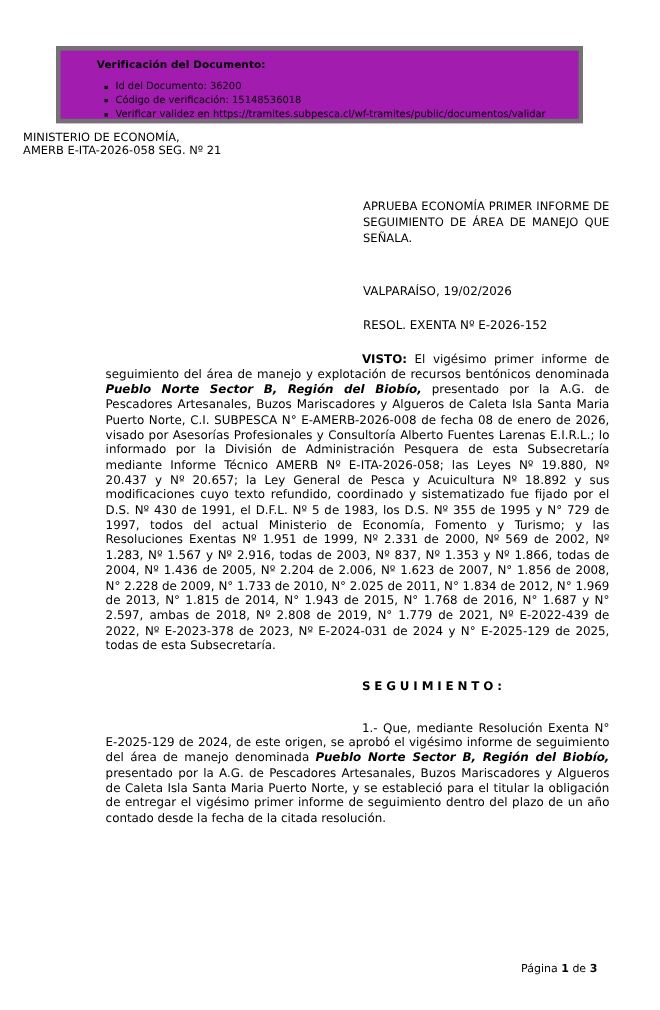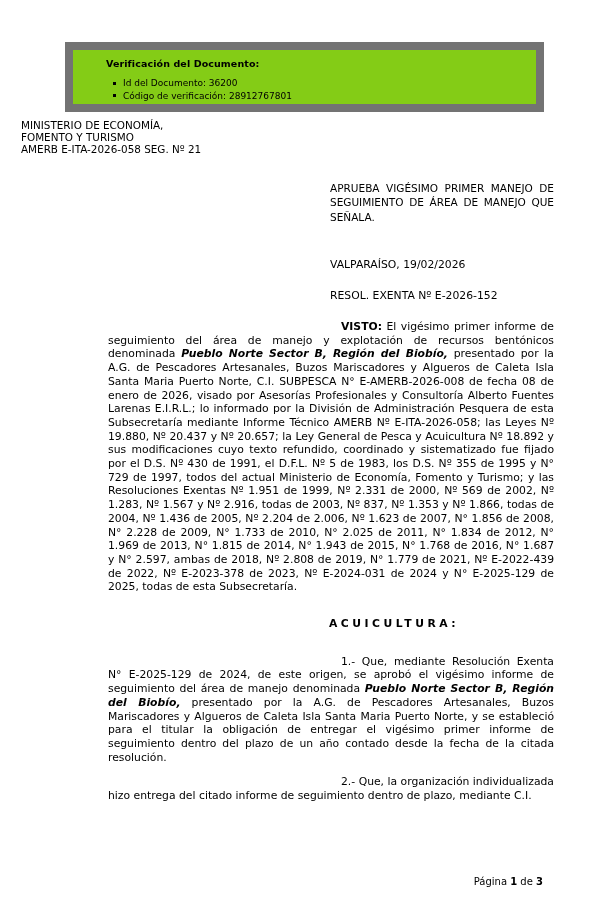--- a/index.html
+++ b/index.html
@@ -7,26 +7,26 @@
     position:relative;
     width:600px; height:918px;
     background:#ffffff;
     color:#000;
     font-family:"DejaVu Sans","Liberation Sans",sans-serif;
     overflow:hidden;
   }
 
   
   .verify-box {
-    position:absolute; left:65px; top:42px;
+    position:absolute; left:51px; top:42px;
     width:479px; height:70px;
-    border:8px solid #737373;
+    border:4px solid #737373;
     box-sizing:border-box;
     padding:8px 10px 0 33px;
-    background:#84cc16;
+    background:#a21caf;
   }
   .verify-title { font-size:9.5px; font-weight:bold; letter-spacing:0.1px; }
   .verify-list { list-style:none; margin:9px 0 0 7px; padding:0; font-size:9px; }
   .verify-list li { display:flex; align-items:center; margin-bottom:2.5px; white-space:nowrap; }
   .bullet { width:3px; height:3px; background:#000; margin-right:7px; flex:none; }
 
   
   .org-header {
     position:absolute; left:21px; top:119px; width:330px;
     font-size:10.4px; line-height:12px;
@@ -39,21 +39,21 @@
     font-size:10.5px; line-height:14.4px; text-align:justify;
   }
   .place-date { position:absolute; left:330px; top:258px; font-size:10.8px; }
   .resol-num  { position:absolute; left:330px; top:289px; font-size:10.8px; }
 
   
   .doc-body {
     position:absolute; left:96px; top:320px; width:458px;
     font-size:10.8px; line-height:13.7px; text-align:justify;
   }
-  .para { margin:0 0 11px 12px; text-indent:233px; }
+  .para { margin:0 0 11px 0; text-indent:233px; }
   .considerando {
     font-weight:bold; letter-spacing:3.5px;
     margin:23px 0 24px 233px; text-align:left;
   }
   .seg-b { font-weight:bold; }
   .seg-i { font-style:italic; }
 
   
   .footer { position:absolute; right:57px; top:876px; font-size:10px; }
 </style>
@@ -64,37 +64,39 @@
 
   <div class="verify-box">
     <div class="verify-title">Verificación del Documento:</div>
     <ul class="verify-list">
       <li>
         <span class="bullet"></span>
         <span>Id del Documento: 36200</span>
       </li>
       <li>
         <span class="bullet"></span>
-        <span>Código de verificación: 28912767801</span>
+        <span>Código de verificación: 15148536018</span>
+      </li>
+      <li>
+        <span class="bullet"></span>
+        <span>Verificar validez en https://tramites.subpesca.cl/wf-tramites/public/documentos/validar</span>
       </li>
     </ul>
   </div>
 
   <div class="org-header">
     <div>MINISTERIO DE ECONOMÍA,</div>
-    <div>FOMENTO Y TURISMO</div>
     <div>AMERB E-ITA-2026-058 SEG. Nº 21</div>
   </div>
 
-  <div class="subject">APRUEBA VIGÉSIMO PRIMER MANEJO DE SEGUIMIENTO DE ÁREA DE MANEJO QUE SEÑALA.</div>
+  <div class="subject">APRUEBA ECONOMÍA PRIMER INFORME DE SEGUIMIENTO DE ÁREA DE MANEJO QUE SEÑALA.</div>
   <div class="place-date">VALPARAÍSO, 19/02/2026</div>
   <div class="resol-num">RESOL. EXENTA Nº E-2026-152</div>
 
   <div class="doc-body">
     <p class="para"><span class="seg-b">VISTO:</span><span> El vigésimo primer informe de seguimiento del área de manejo y explotación de recursos bentónicos denominada </span><span class="seg-b seg-i">Pueblo Norte Sector B, Región del Biobío,</span><span> presentado por la A.G. de Pescadores Artesanales, Buzos Mariscadores y Algueros de Caleta Isla Santa Maria Puerto Norte, C.I. SUBPESCA N° E-AMERB-2026-008 de fecha 08 de enero de 2026, visado por Asesorías Profesionales y Consultoría Alberto Fuentes Larenas E.I.R.L.; lo informado por la División de Administración Pesquera de esta Subsecretaría mediante Informe Técnico AMERB Nº E-ITA-2026-058; las Leyes Nº 19.880, Nº 20.437 y Nº 20.657; la Ley General de Pesca y Acuicultura Nº 18.892 y sus modificaciones cuyo texto refundido, coordinado y sistematizado fue fijado por el D.S. Nº 430 de 1991, el D.F.L. Nº 5 de 1983, los D.S. Nº 355 de 1995 y N° 729 de 1997, todos del actual Ministerio de Economía, Fomento y Turismo; y las Resoluciones Exentas Nº 1.951 de 1999, Nº 2.331 de 2000, Nº 569 de 2002, Nº 1.283, Nº 1.567 y Nº 2.916, todas de 2003, Nº 837, Nº 1.353 y Nº 1.866, todas de 2004, Nº 1.436 de 2005, Nº 2.204 de 2.006, Nº 1.623 de 2007, N° 1.856 de 2008, N° 2.228 de 2009, N° 1.733 de 2010, N° 2.025 de 2011, N° 1.834 de 2012, N° 1.969 de 2013, N° 1.815 de 2014, N° 1.943 de 2015, N° 1.768 de 2016, N° 1.687 y N° 2.597, ambas de 2018, Nº 2.808 de 2019, N° 1.779 de 2021, Nº E-2022-439 de 2022, Nº E-2023-378 de 2023, Nº E-2024-031 de 2024 y N° E-2025-129 de 2025, todas de esta Subsecretaría.</span></p>
-    <div class="considerando">ACUICULTURA:</div>
+    <div class="considerando">SEGUIMIENTO:</div>
     <p class="para"><span>1.- Que, mediante Resolución Exenta N° E-2025-129 de 2024, de este origen, se aprobó el vigésimo informe de seguimiento del área de manejo denominada </span><span class="seg-b seg-i">Pueblo Norte Sector B, Región del Biobío,</span><span> presentado por la A.G. de Pescadores Artesanales, Buzos Mariscadores y Algueros de Caleta Isla Santa Maria Puerto Norte, y se estableció para el titular la obligación de entregar el vigésimo primer informe de seguimiento dentro del plazo de un año contado desde la fecha de la citada resolución.</span></p>
-    <p class="para"><span>2.- Que, la organización individualizada hizo entrega del citado informe de seguimiento dentro de plazo, mediante C.I.</span></p>
   </div>
 
   <div class="footer"><span>Página </span><span class="seg-b">1</span><span> de </span><span class="seg-b">3</span></div>
 
 </div>
 
 </body></html>

